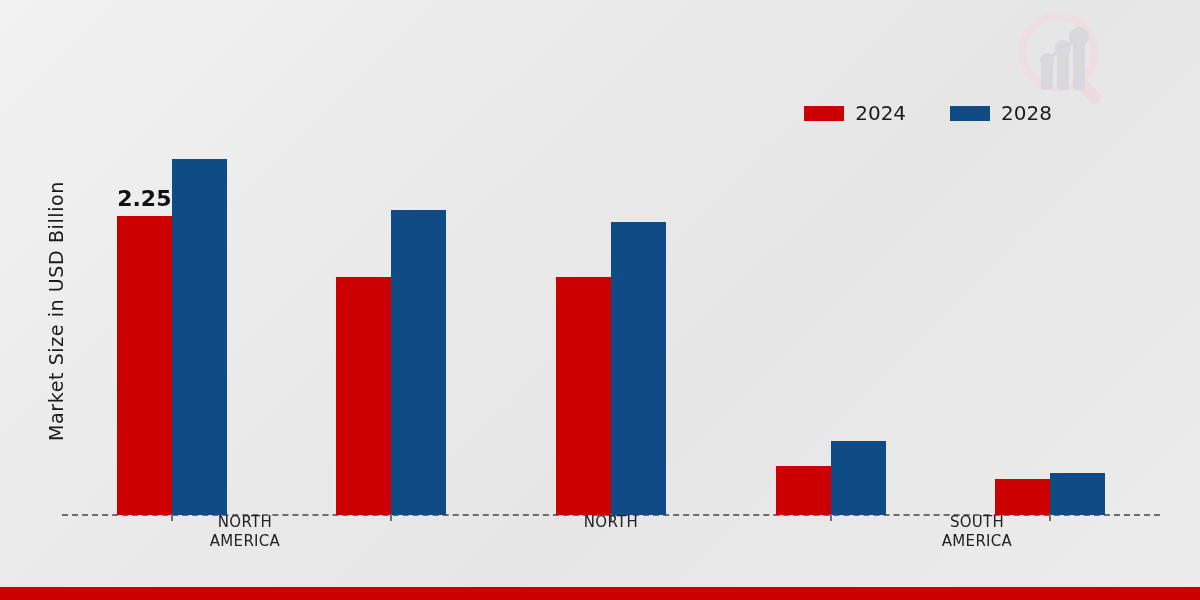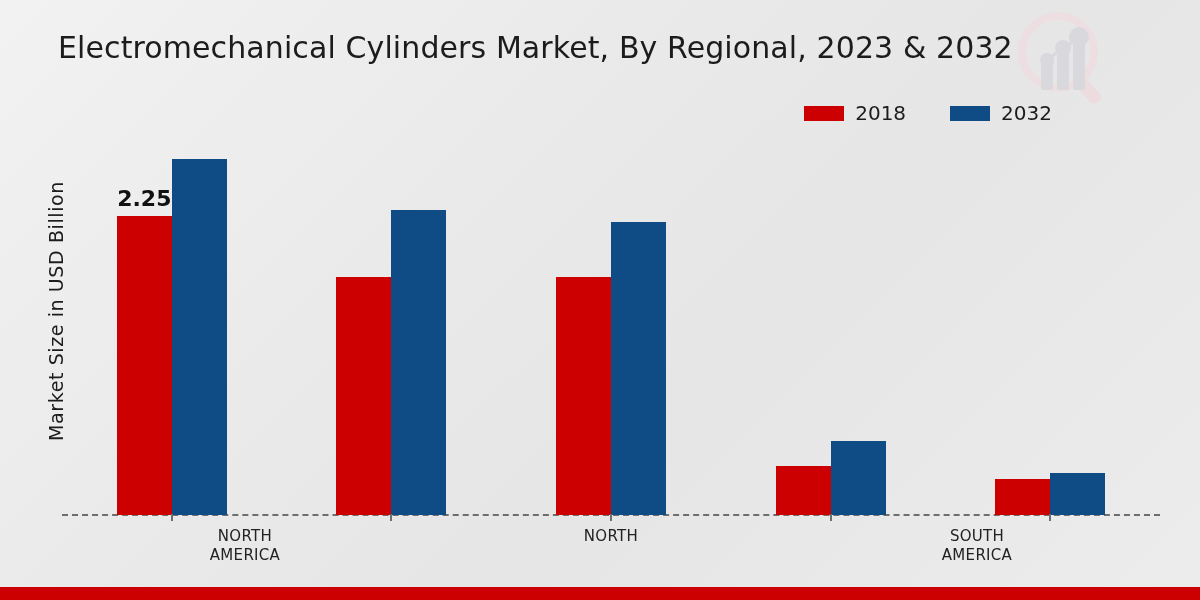--- a/index.html
+++ b/index.html
@@ -141,21 +141,21 @@
     font-weight: bold;
     color: #111;
     font-family: "DejaVu Sans", sans-serif;
     white-space: nowrap;
   }
 
   
   .cats {
     position: absolute;
     left: 62px;
-    top: 527px;
+    top: 513px;
     width: 1098px;
     display: flex;
   }
   .cat {
     flex: 1 1 0;
     text-align: center;
     font-size: 15px;
     color: #222;
     line-height: 19px;
     font-family: "DejaVu Sans", sans-serif;
@@ -186,30 +186,29 @@
       <rect x="47" y="46" width="12" height="40" rx="2" fill="#d9d9dd"></rect>
       <rect x="63" y="36" width="12" height="50" rx="2" fill="#d9d9dd"></rect>
       <line x1="37" y1="56" x2="53" y2="44" stroke="#d9d9dd" stroke-width="3"></line>
       <line x1="53" y1="44" x2="69" y2="34" stroke="#d9d9dd" stroke-width="3"></line>
       <circle cx="37" cy="56" r="7" fill="#d9d9dd"></circle>
       <circle cx="53" cy="44" r="8" fill="#d9d9dd"></circle>
       <circle cx="69" cy="33" r="10" fill="#d9d9dd"></circle>
     </svg>
   </div>
 
-  <div class="chart-title">Electromechanical Cylinders Market, By Regional, 2023 &amp; 2032</div>
 
   <div class="legend">
     <div class="legend-item">
       <span class="legend-swatch" style="background:#cc0000"></span>
-      <span class="legend-label">2018</span>
+      <span class="legend-label">2024</span>
     </div>
     <div class="legend-item">
       <span class="legend-swatch" style="background:#0f4c86"></span>
-      <span class="legend-label">2032</span>
+      <span class="legend-label">2028</span>
     </div>
   </div>
 
   <div class="y-axis-title">Market Size in USD Billion</div>
 
   <div class="baseline"></div>
 
   <div class="groups" id="groups">
       <div class="group">
         <div class="bars">

